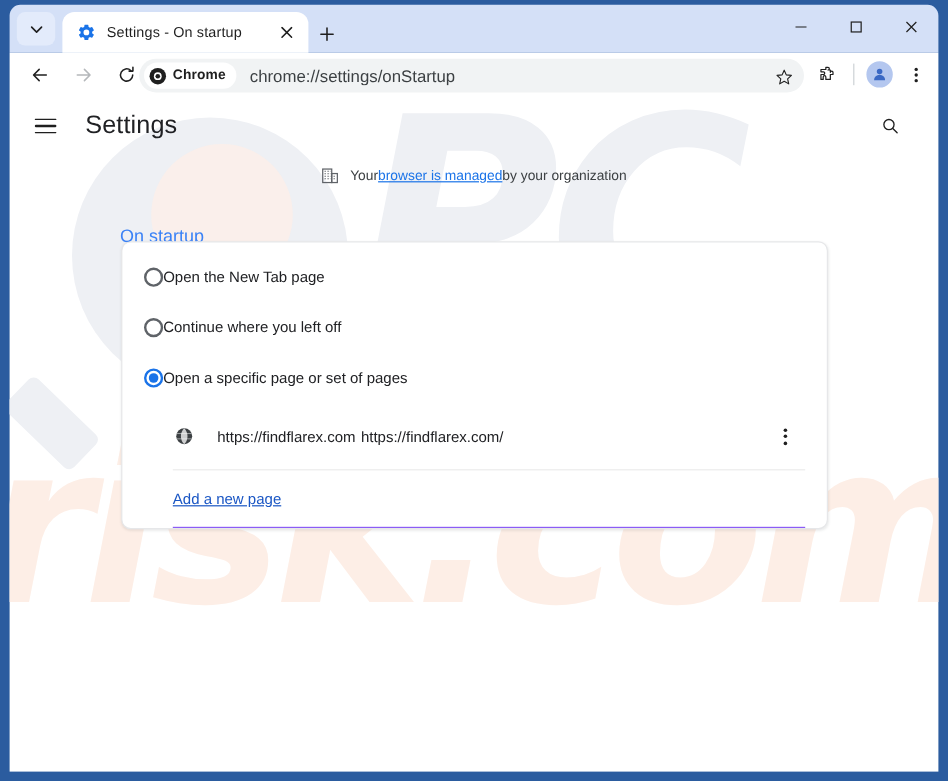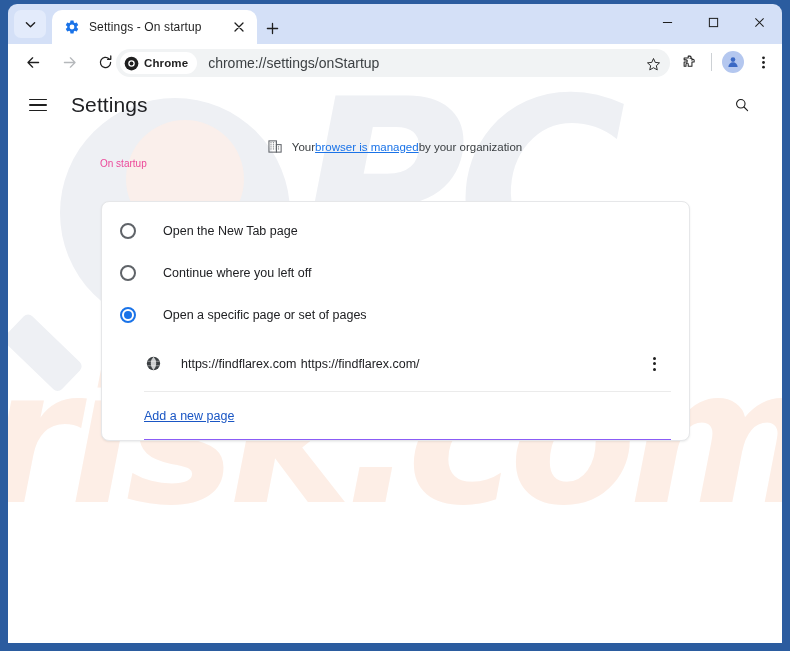--- a/index.html
+++ b/index.html
@@ -294,23 +294,23 @@
     right: 27px;
     width: 26px; height: 26px;
     display: flex; align-items: center; justify-content: center;
     border-radius: 50%;
     cursor: pointer;
   }
 
   
   #section-title {
     position: absolute;
-    left: 92px; top: 78px;
-    font-size: 10px;
-    color: #ec4899;
+    left: 92px; top: 109px;
+    font-size: 15px;
+    color: #3b82f6;
   }
 
   #startup-card {
     position: absolute;
     left: 93px; top: 121px;
     width: 589px;
     background: #ffffff;
     border: 1px solid #e6e7e9;
     border-radius: 8px;
     box-shadow: 0 1px 2px rgba(60,64,67,.10);
@@ -332,21 +332,20 @@
     display: flex; align-items: center; justify-content: center;
   }
   .radio-row.selected .radio-mark { border-color: #1a73e8; }
   .radio-row.selected .radio-mark::after {
     content: "";
     width: 8px; height: 8px;
     border-radius: 50%;
     background: #1a73e8;
   }
   .radio-label {
-    margin-left: 27px;
     font-size: 12.5px;
     color: #202124;
   }
 
   #page-entry {
     display: flex;
     align-items: center;
     height: 56px;
     margin: 0 18px 0 42px;
     border-bottom: 1px solid #ebebeb;

